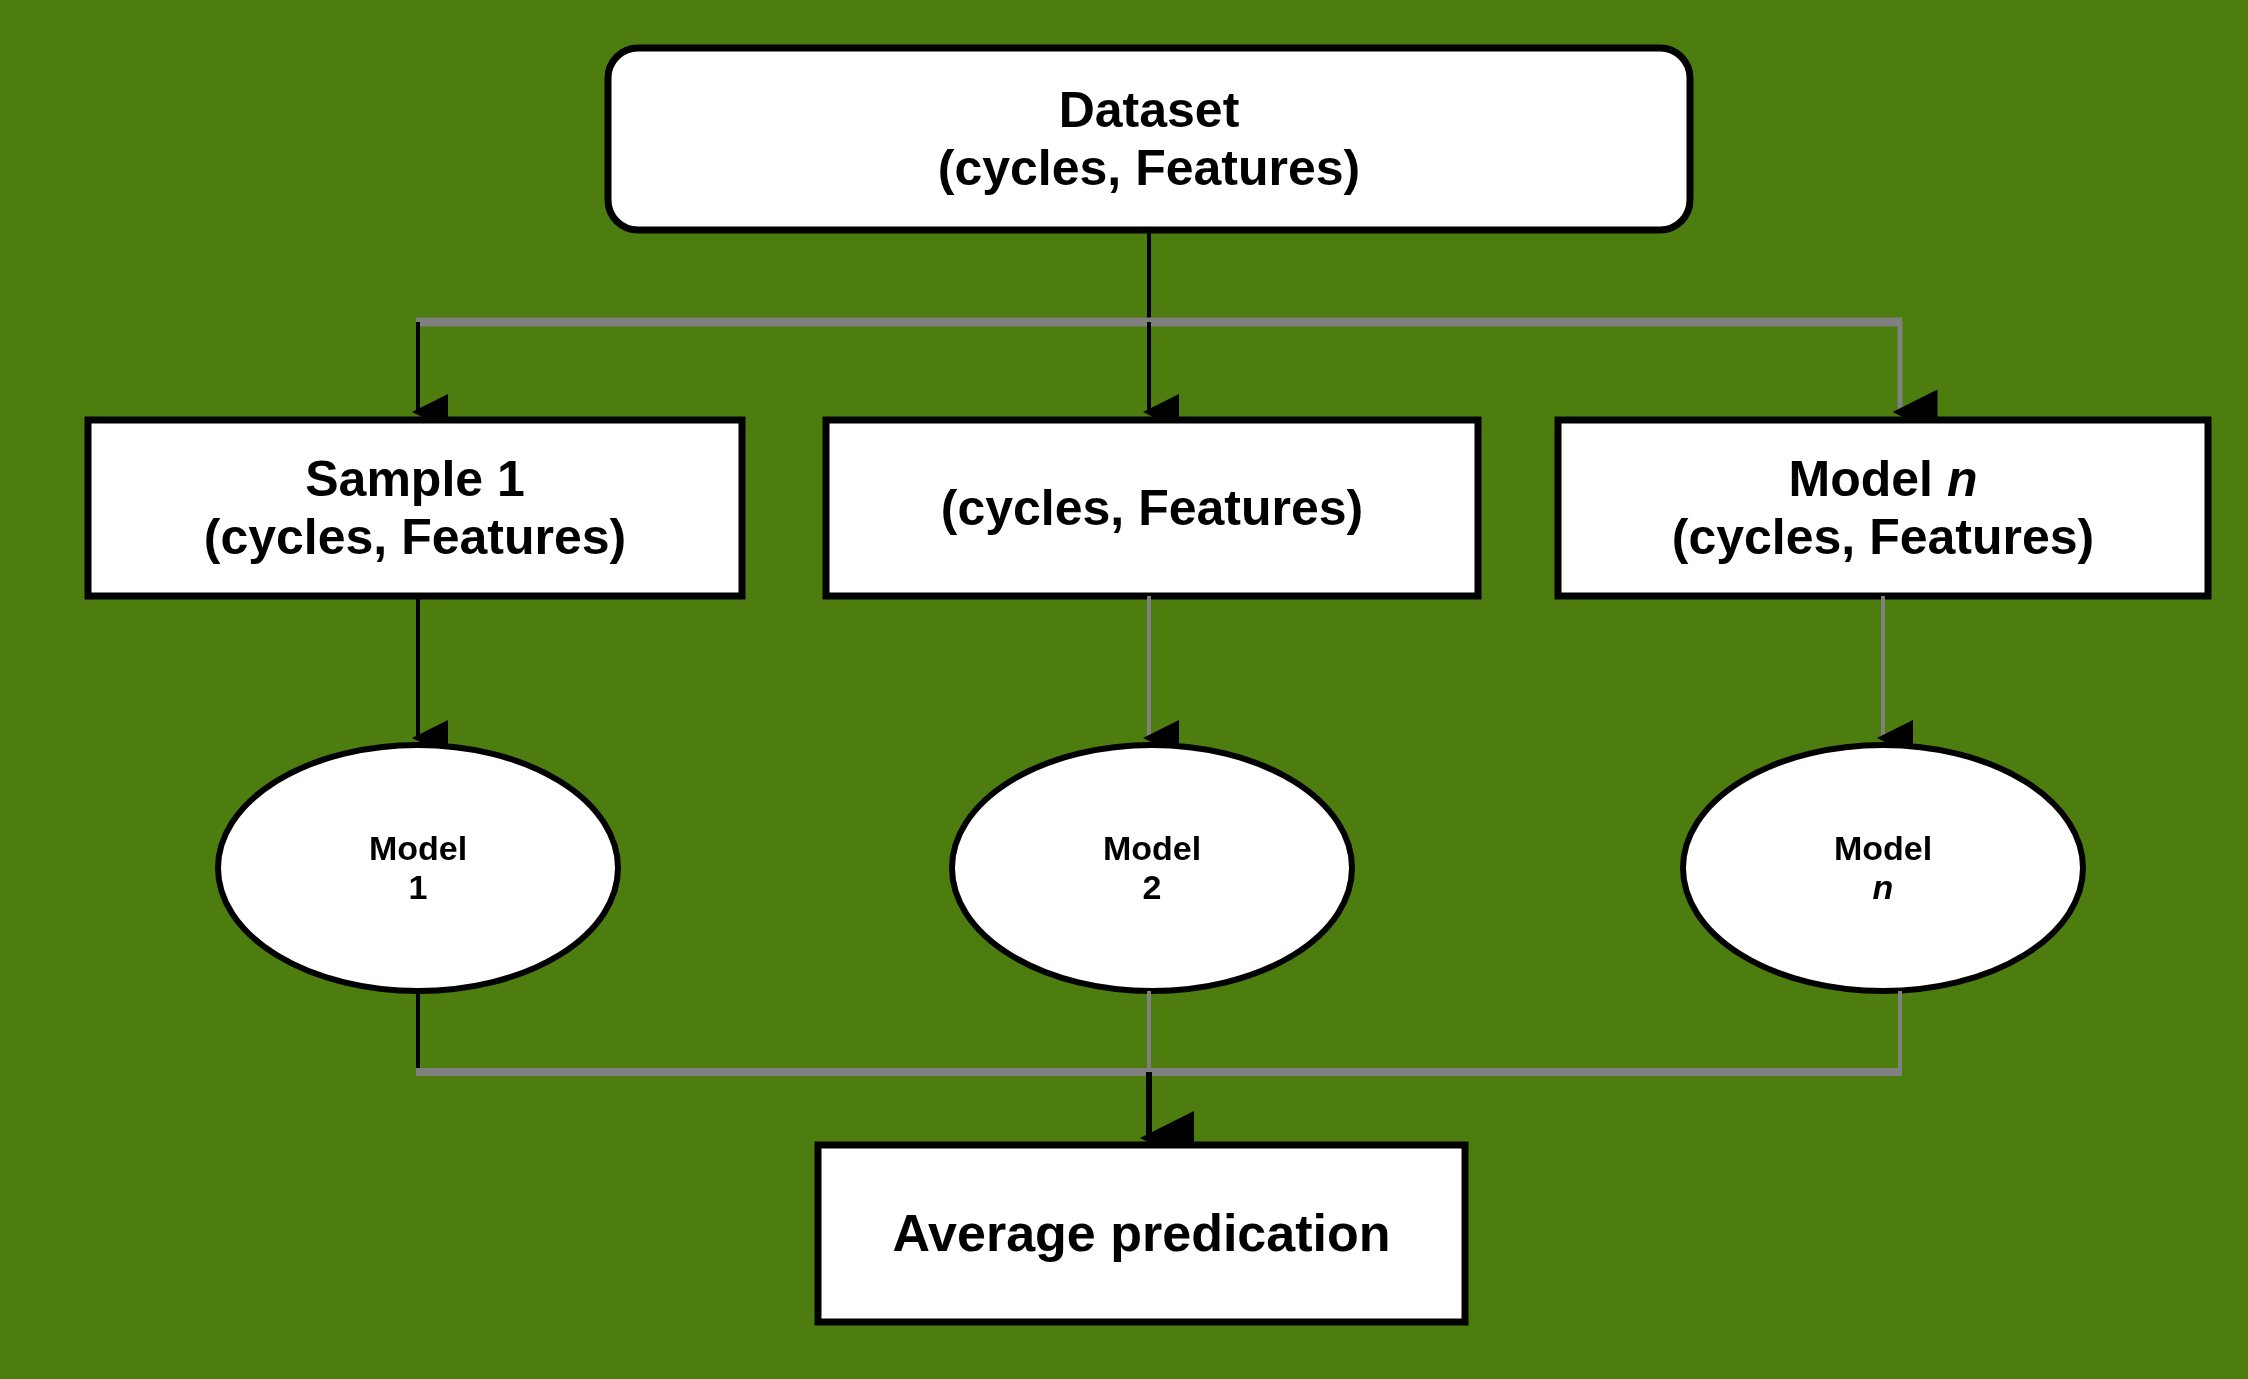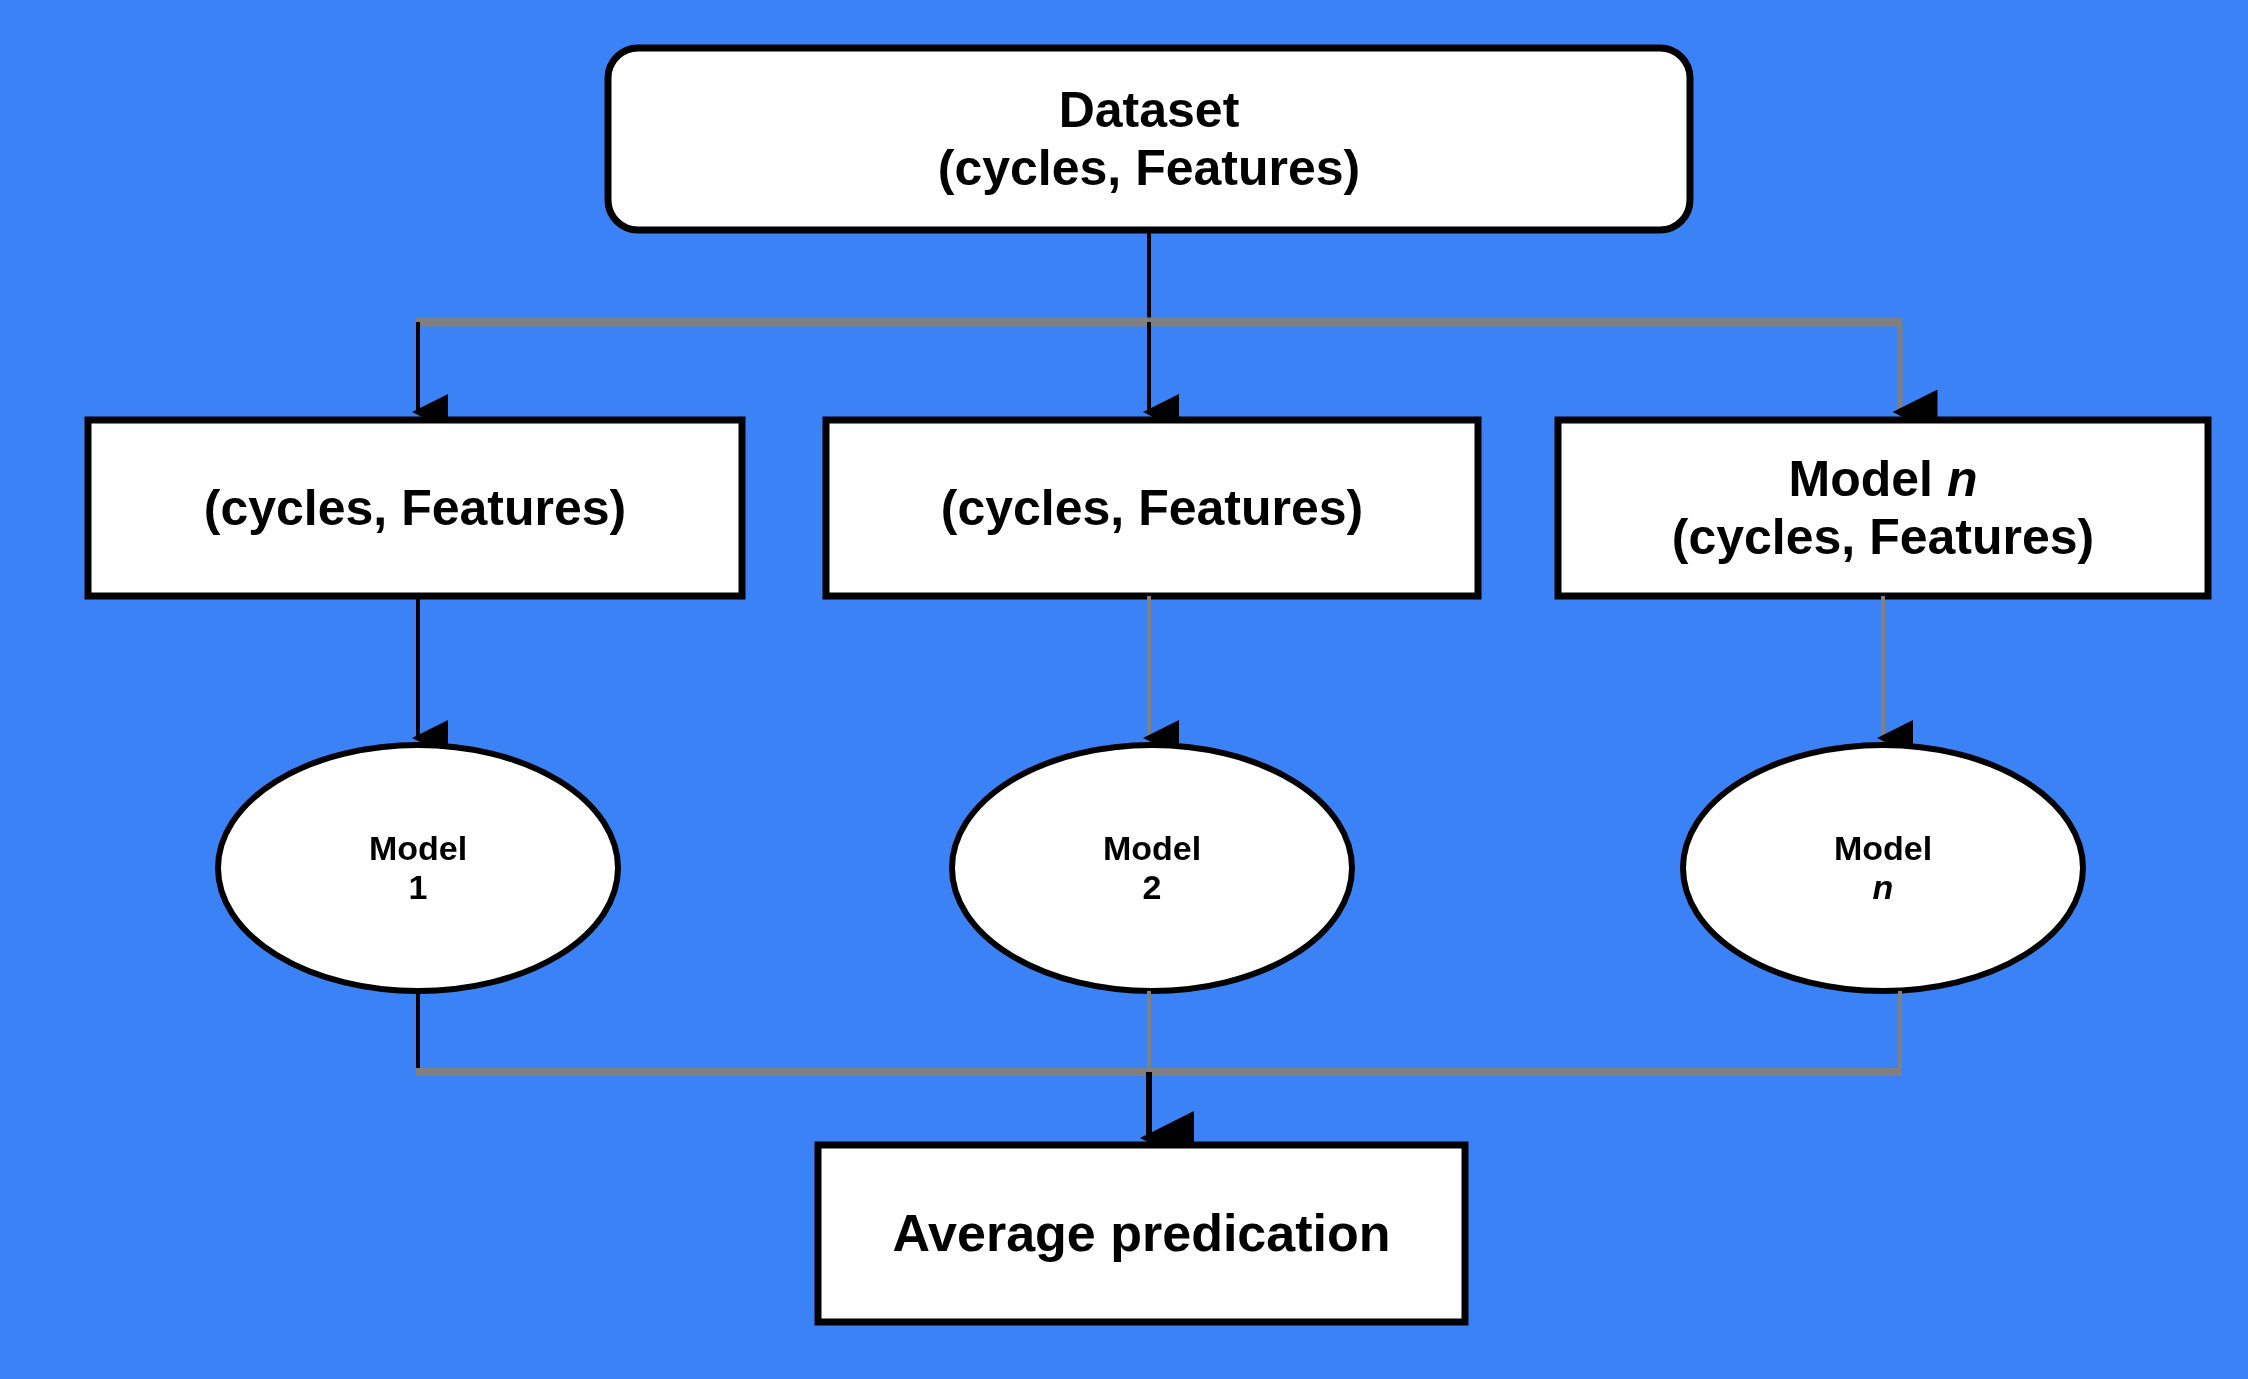--- a/index.html
+++ b/index.html
@@ -8,21 +8,21 @@
     padding: 0;
     background: #ffffff;
   }
   body {
     font-family: "Liberation Sans", sans-serif;
   }
   #canvas {
     position: relative;
     width: 2248px;
     height: 1379px;
-    background: #3b82f6;
+    background: #4d7c0f;
     overflow: hidden;
   }
   #diagram-svg {
     position: absolute;
     left: 0;
     top: 0;
     width: 2248px;
     height: 1379px;
   }
   .node-label {
@@ -93,20 +93,21 @@
 
     <rect x="818" y="1145" width="647" height="177" fill="#ffffff" stroke="#000000" stroke-width="7"></rect>
   </svg>
 
   <div class="node-label lbl-dataset" style="left:608px; top:48px; width:1082px; height:182px;">
     <span class="line2">Dataset</span>
     <span class="line2">(cycles, Features)</span>
   </div>
 
   <div class="node-label lbl-sample" style="left:88px; top:420px; width:654px; height:176px;">
+    <span class="line2">Sample 1</span>
     <span class="line2">(cycles, Features)</span>
   </div>
 
   <div class="node-label lbl-sample" style="left:826px; top:420px; width:652px; height:176px;">
     <span class="line2">(cycles, Features)</span>
   </div>
 
   <div class="node-label lbl-sample" style="left:1558px; top:420px; width:650px; height:176px;">
     <span class="line2"><span>Model</span><span>&nbsp;</span><span class="ital">n</span></span>
     <span class="line2">(cycles, Features)</span>

